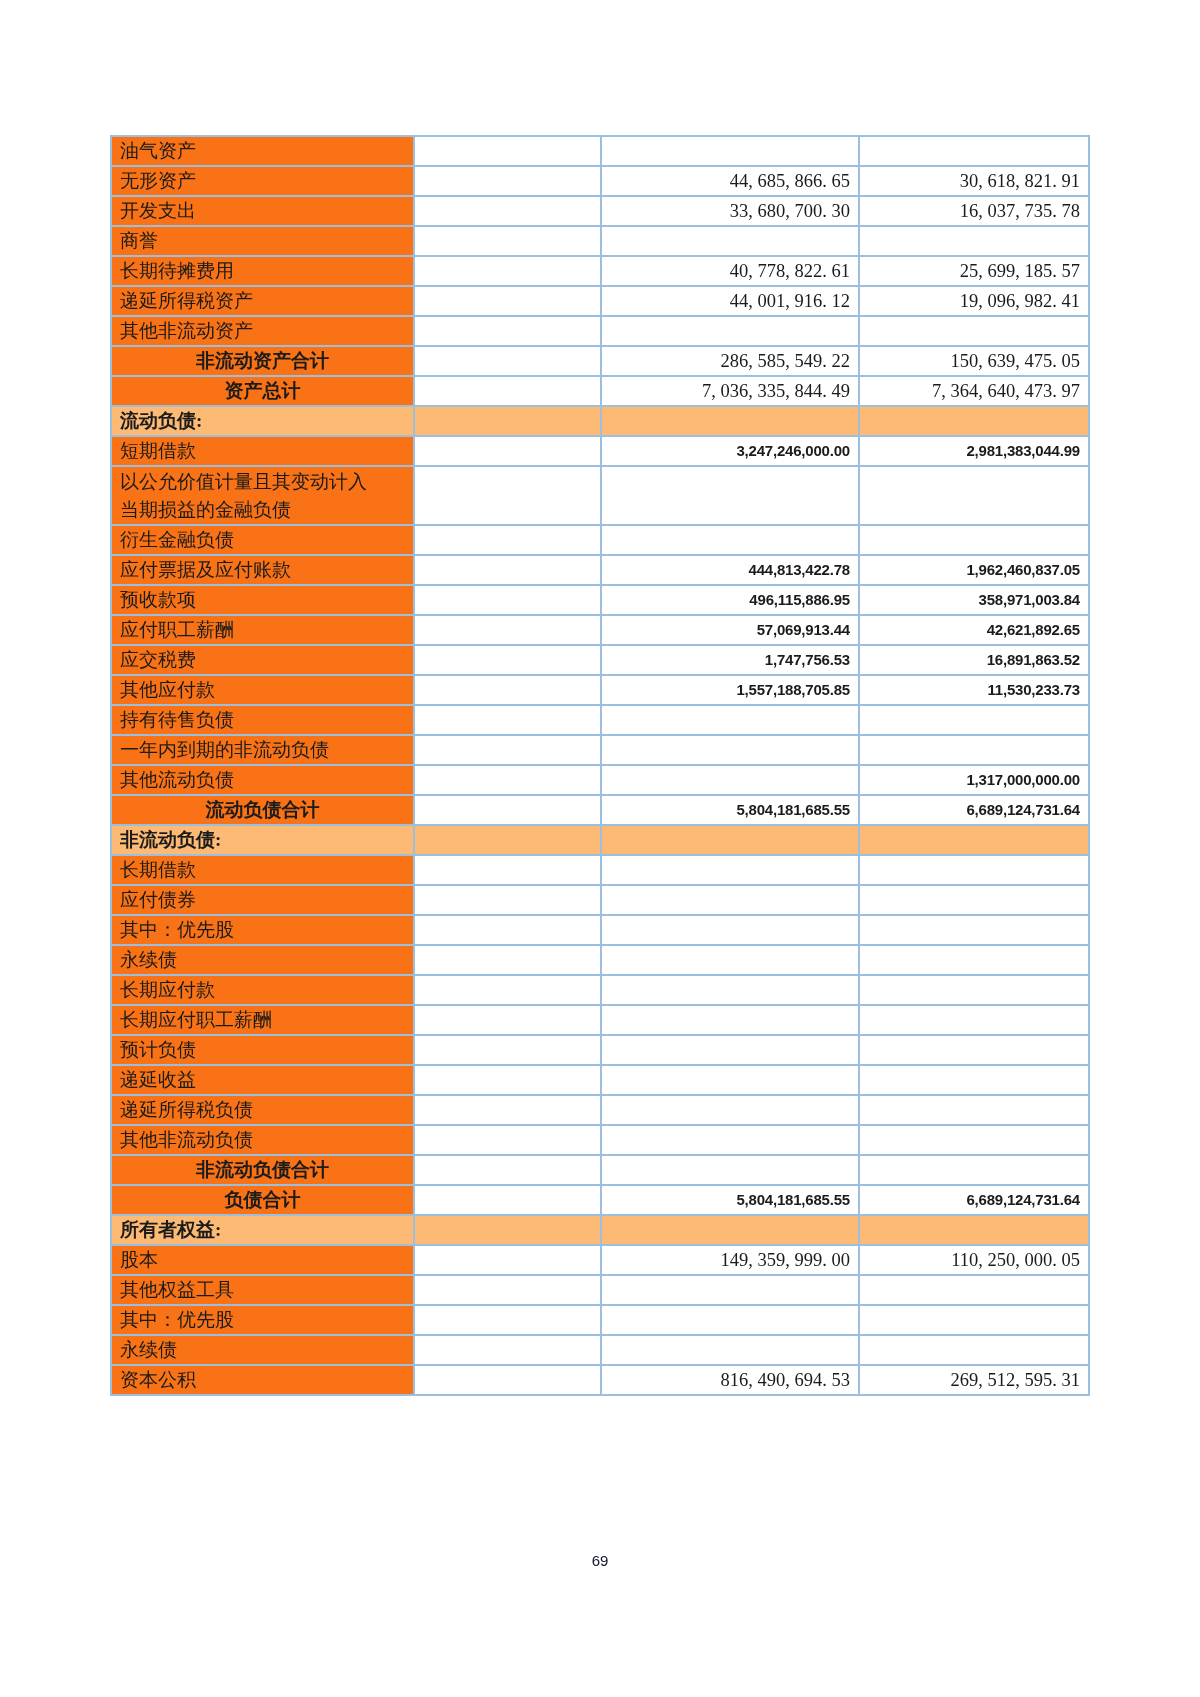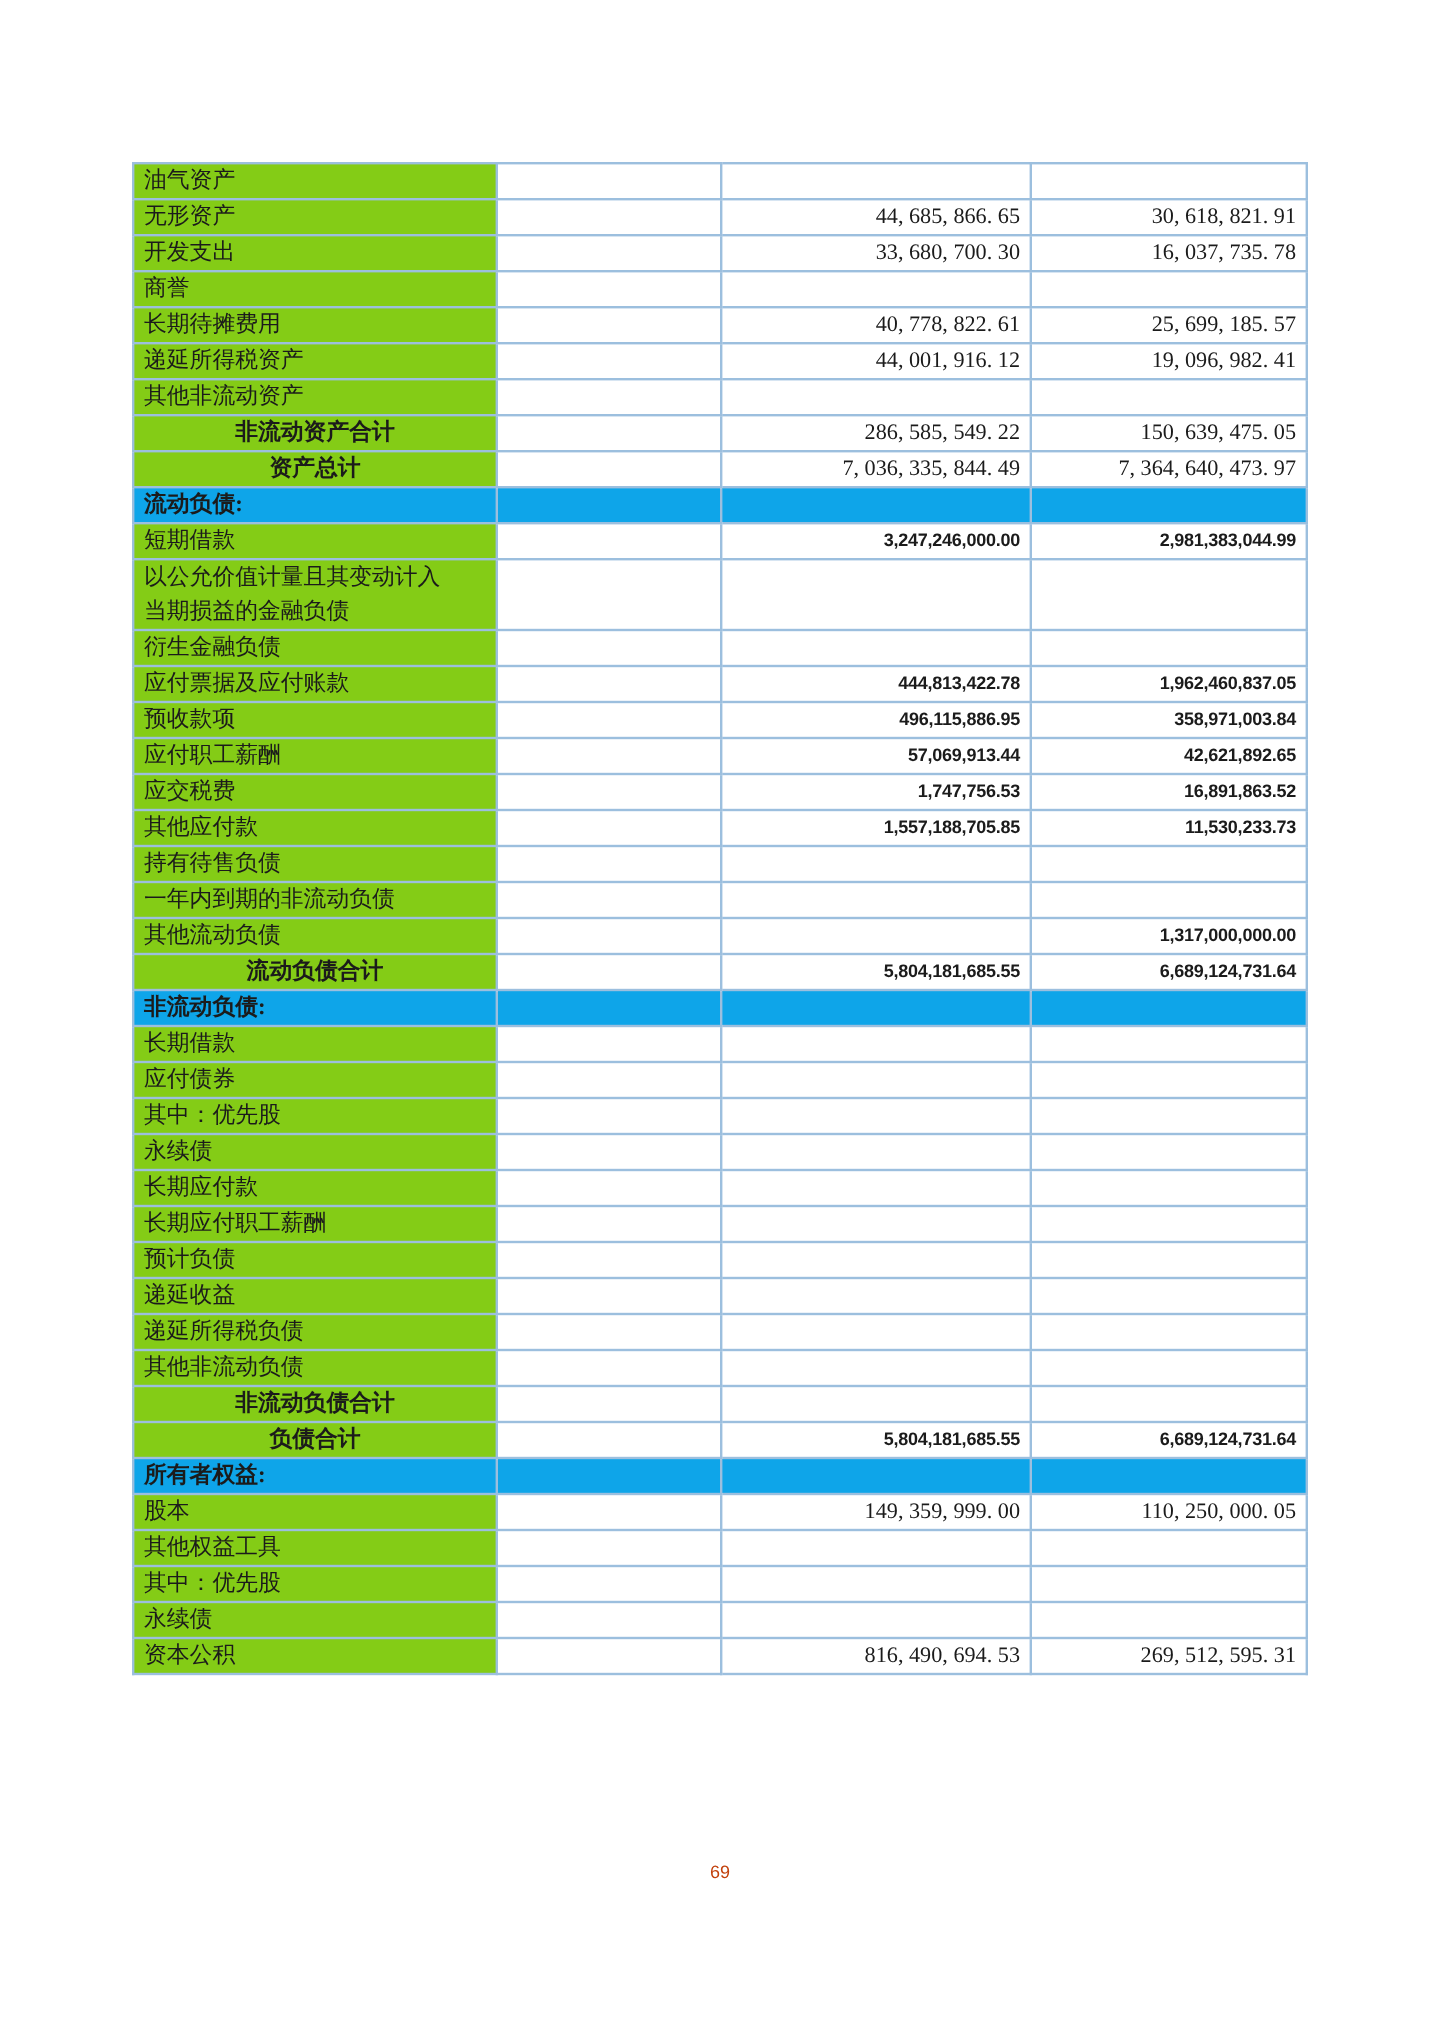--- a/index.html
+++ b/index.html
@@ -27,50 +27,50 @@
     overflow: hidden;
     white-space: nowrap;
     font-size: 19px;
     line-height: 28px;
   }
   tr.item  { height: 29.35px; }
   tr.total { height: 29.35px; margin-left: 40px; }
   tr.section { height: 29.35px; }
   tr.tall  { height: 59.2px; padding-left: 48px; }
   td.label {
-    background: #84cc16;
+    background: #f97316;
     font-family: "Liberation Serif", "DejaVu Serif", serif;
     padding-left: 9px;
     white-space: normal;
     line-height: 29px;
   }
   td.label.indent { }
   tr.total td.label { font-weight: bold; text-align: center; }
-  tr.section td { background: #0ea5e9; }
+  tr.section td { background: #fdba74; }
   tr.section td.label { font-weight: bold; }
   td.num { text-align: right; padding-right: 6px; }
   td.num.serif {
     font-family: "Liberation Serif", "DejaVu Serif", serif;
     font-size: 18.5px;
   }
   td.num.sans {
     font-family: "Liberation Sans", "DejaVu Sans", sans-serif;
     font-weight: 600;
     font-size: 15px;
     letter-spacing: -0.2px;
   }
   .pageno {
     position: absolute;
     top: 1552px;
     left: 0;
     width: 100%;
     text-align: center;
     font-family: "Liberation Sans", "DejaVu Sans", sans-serif;
     font-size: 15px;
-    color: #c2410c;
+    color: #0f172a;
   }
 </style>
 </head>
 <body>
 
 <div class="page">
   <table class="bs">
     <colgroup>
       <col style="width:303px">
       <col style="width:187px">

